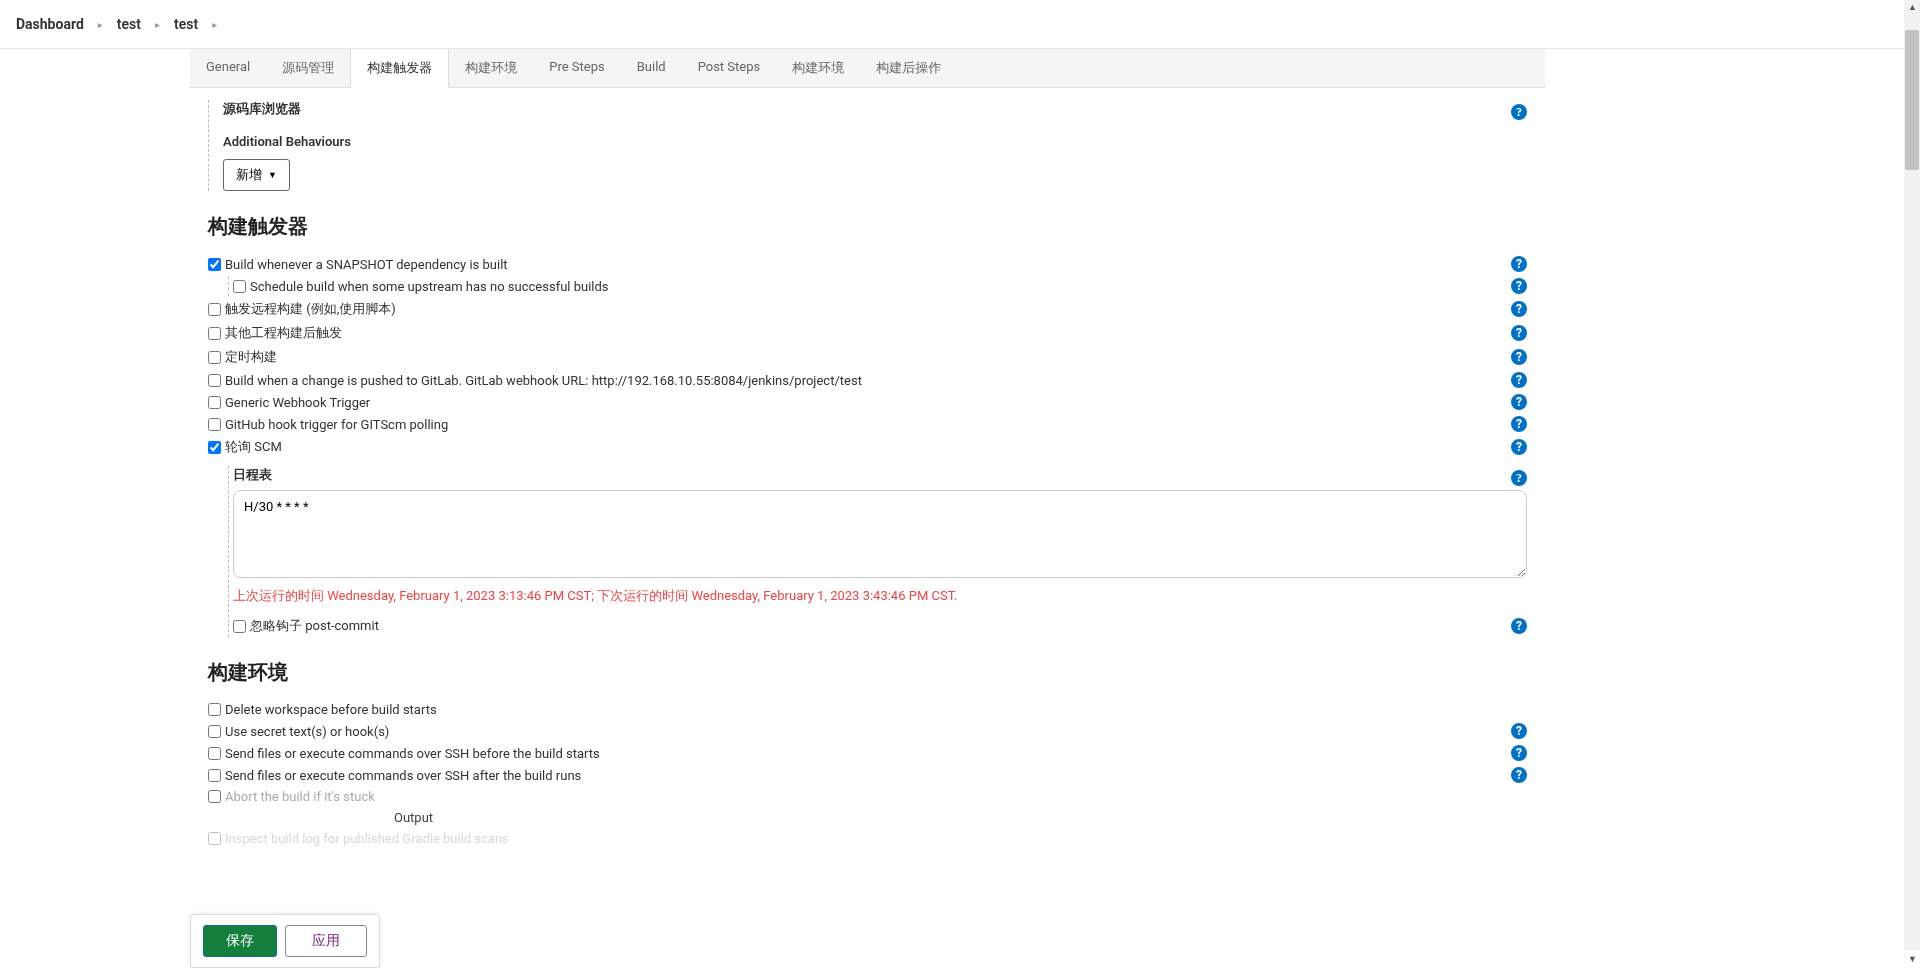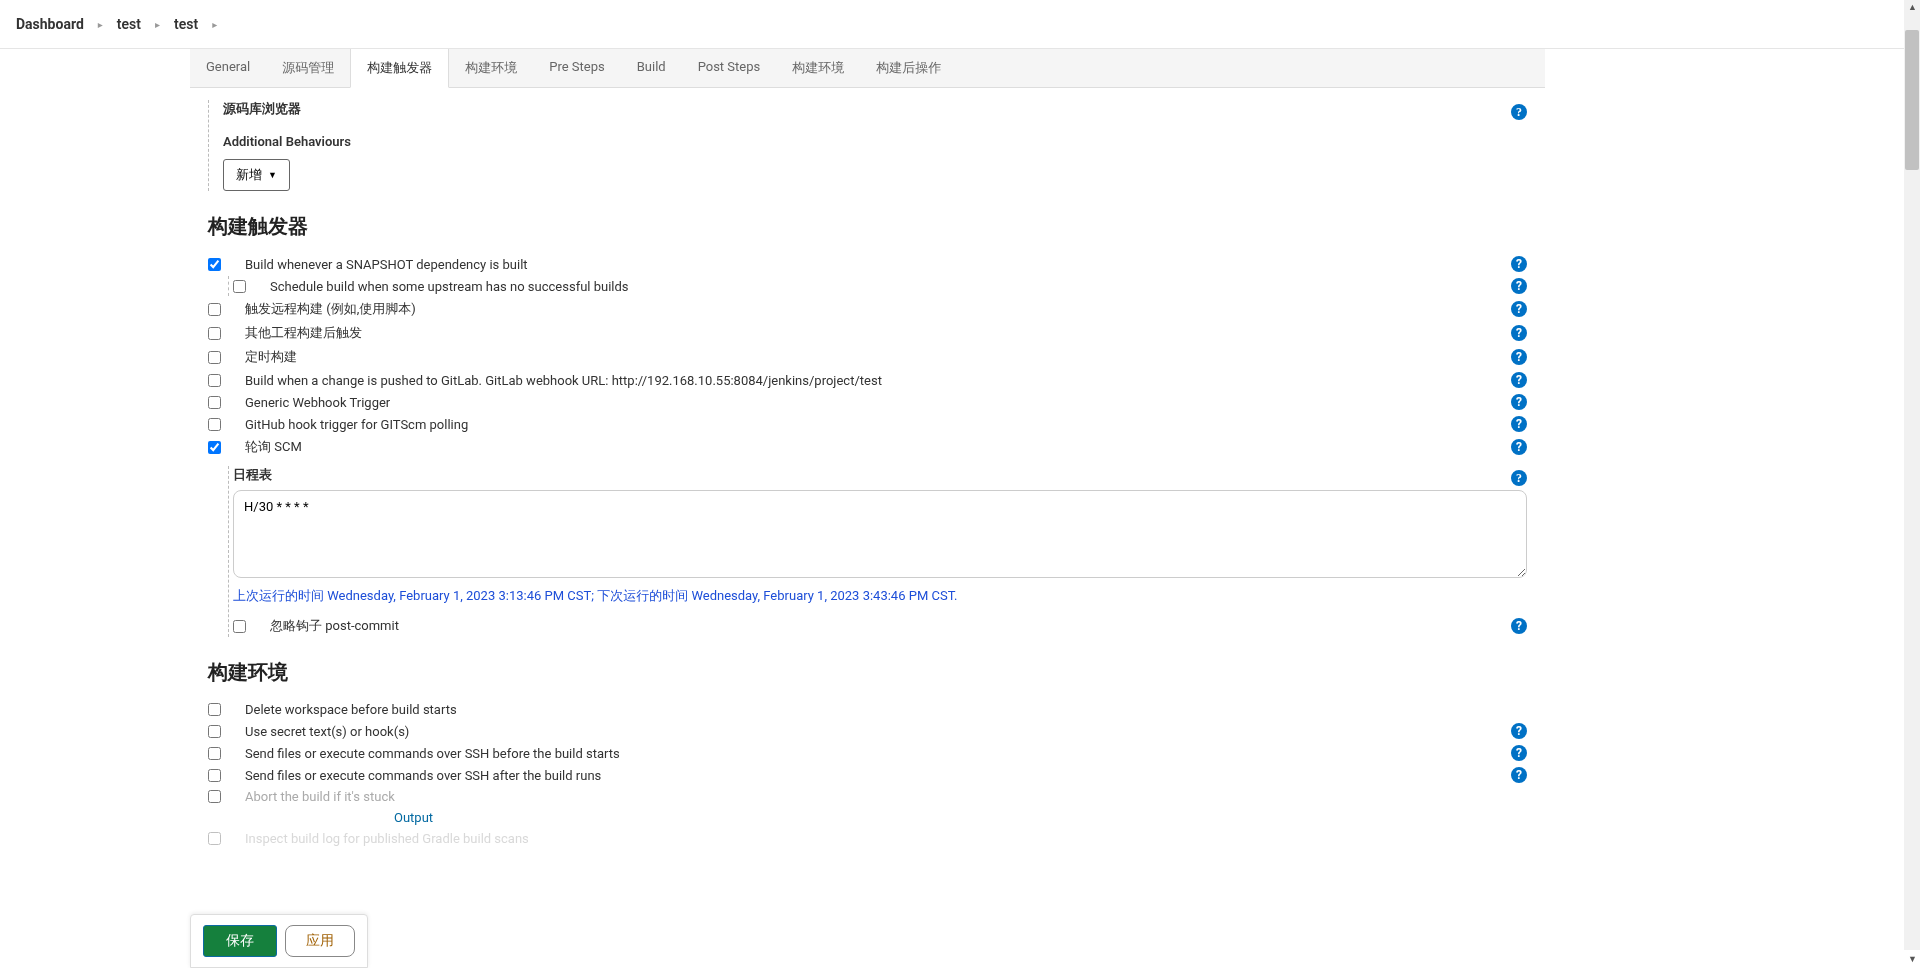--- a/index.html
+++ b/index.html
@@ -106,21 +106,21 @@
     .checkbox-row {
       display: flex;
       align-items: center;
       justify-content: space-between;
       padding: 2px 0;
       margin-bottom: 2px;
     }
     .checkbox-row .left {
       display: flex;
       align-items: center;
-      gap: 24px;
+      gap: 4px;
       justify-content: flex-end;
     }
     .checkbox-row input[type="checkbox"] {
       width: 13px;
       height: 13px;
       cursor: pointer;
     }
     .checkbox-row label {
       font-size: 13px;
       color: #333;
@@ -143,21 +143,21 @@
       min-height: 88px;
       border: 1px solid #ccc;
       border-radius: 8px;
       padding: 8px 10px;
       font-size: 13px;
       font-family: inherit;
       resize: vertical;
     }
     .hint-text {
       font-size: 13px;
-      color: #1d4ed8;
+      color: #ef4444;
       margin-top: 6px;
     }
     .footer-bar {
       position: fixed;
       left: 190px;
       bottom: 0;
       background: #fff;
       border: 1px solid #ddd;
       border-radius: 4px 4px 0 0;
       padding: 10px 12px;
@@ -171,24 +171,24 @@
       color: #fff;
       border: 1px solid #0b6aa2;
       padding: 6px 22px;
       border-radius: 3px;
       font-size: 14px;
       font-weight: 500;
       cursor: pointer;
     }
     .btn-secondary {
       background: #fff;
-      color: #a16207;
+      color: #701a75;
       border: 1px solid #888;
-      padding: 6px 20px;
-      border-radius: 8px;
+      padding: 6px 26px;
+      border-radius: 3px;
       font-size: 14px;
       cursor: pointer;
     }
     .dimmed label {
       color: #aaa;
     }
     .scroll-affordance {
       position: fixed;
       right: 0;
       top: 0;
@@ -395,21 +395,21 @@
 
     <div class="checkbox-row dimmed">
       <div class="left">
         <input type="checkbox" style="">
         <label>Abort the build if it's stuck</label>
       </div>
     </div>
 
     <div class="checkbox-row dimmed">
       <div class="left" style="margin-left:186px;">
-        <label style="color:#0369a1">Output</label>
+        <label style="color:#404040">Output</label>
       </div>
     </div>
 
     <div class="checkbox-row dimmed" style="opacity:0.45">
       <div class="left">
         <input type="checkbox" style="">
         <label>Inspect build log for published Gradle build scans</label>
       </div>
     </div>
 

